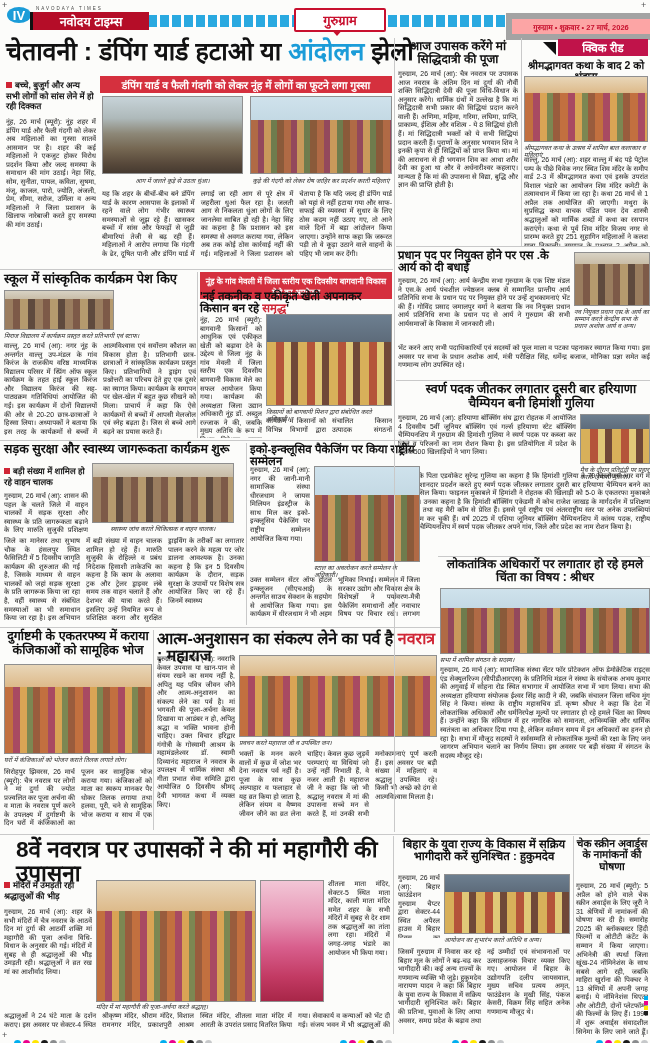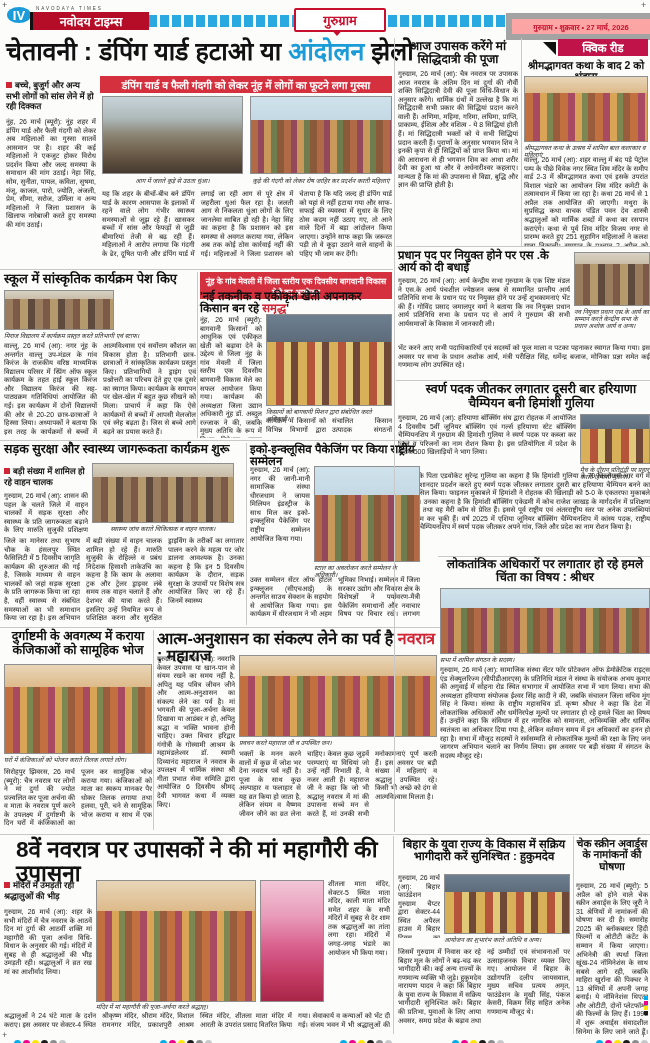--- a/index.html
+++ b/index.html
@@ -116,21 +116,21 @@
 <div class="abs ph ph-indoor" style="left:92px;top:463px;width:142px;height:60px;"></div>
 <div class="abs cap" style="left:92px;top:525px;width:142px;text-align:center;">स्वास्थ्य जांच कराते चिकित्सक व वाहन चालक।</div>
 <div class="abs body-txt cols3" style="left:4px;top:537px;width:240px;height:86px;">जिले का मानेसर तथा सुभाष चौक के हंसलपुर स्थित फैसिलिटी में 5 दिवसीय जागृति कार्यक्रम की शुरुआत की गई है, जिसके माध्यम से वाहन चालकों को जहां सड़क सुरक्षा के प्रति जागरूक किया जा रहा है, वहीं स्वास्थ्य से संबंधित समस्याओं का भी समाधान किया जा रहा है। इस अभियान में बड़ी संख्या में वाहन चालक शामिल हो रहे हैं। मारुति सुजुकी के रोहिल्ले व प्रबंध निदेशक हिसाशी ताकेउचि का कहना है कि काम के अलावा ट्रक और ट्रेलर ड्राइवर लंबे समय तक वाहन चलाते हैं और देशभर की यात्रा करते हैं। इसलिए उन्हें नियमित रूप से प्रशिक्षित करना और सुरक्षित ड्राइविंग के तरीकों का लगातार पालन करने के महत्व पर जोर डालना आवश्यक है। उनका कहना है कि इन 5 दिवसीय कार्यक्रम के दौरान, सड़क सुरक्षा के उपायों पर विशेष सत्र आयोजित किए जा रहे हैं। जिनमें स्वास्थ्य</div>
 
 <div class="abs hl" style="left:250px;top:443px;width:172px;font-size:11.5px;">इको-इन्क्लूसिव पैकेजिंग पर किया राष्ट्रीय सम्मेलन</div>
 <div class="abs body-txt" style="left:250px;top:466px;width:60px;height:106px;">गुरुग्राम, 26 मार्च (आ): नगर की जानी-मानी सामाजिक संस्था धीरजधाम ने जायस मिलियन इंडस्ट्रीज के साथ मिल कर इको-इन्क्लूसिव पैकेजिंग पर राष्ट्रीय सम्मेलन आयोजित किया गया।</div>
 <div class="abs ph ph-crowd" style="left:314px;top:466px;width:106px;height:96px;"></div>
 <div class="abs cap" style="left:314px;top:564px;width:106px;">स्टाल का अवलोकन करते सम्मेलन के अधिकारी।</div>
 <div class="abs body-txt cols2" style="left:250px;top:576px;width:170px;height:48px;">उक्त सम्मेलन सेंटर ऑफ होटल इन्क्लूजन (सीएचआई) के अन्तर्गत साउथ सेक्शन के सहयोग से आयोजित किया गया। इस कार्यक्रम में धीरजधाम ने भी अहम भूमिका निभाई। सम्मेलन में जिला सरकार उद्योग और विकास क्षेत्र के विशेषज्ञों ने पर्यावरण-मैत्री पैकेजिंग समाधानों और नवाचार विषय पर विचार रखे। लगभग 300 से भी अधिक प्रतिनिधियों व स्टाफ एवं अभिभावकों ने सम्मेलन में हिस्सा लिया।</div>
 
-<div class="abs hl" style="left:4px;top:630px;width:148px;font-size:12.5px;text-align:center;">दुर्गाष्टमी के अवगत्ष्य में कराया कंजिकाओं को सामूहिक भोज</div>
+<div class="abs hl" style="left:4px;top:630px;width:148px;font-size:12.5px;text-align:center;">दुर्गाष्टमी के एकतरफ्ष्य में कराया कंजिकाओं को सामूहिक भोज</div>
 <div class="abs ph ph-warm" style="left:4px;top:664px;width:148px;height:90px;"></div>
 <div class="abs cap" style="left:4px;top:756px;width:148px;">घरों में कंजिकाओं को भोजन कराते तिलक लगाते लोग।</div>
 <div class="abs body-txt cols2" style="left:4px;top:768px;width:148px;height:62px;">सिरोहपुर झिवरस, 26 मार्च (ब्यूरो): चैत्र नवरात्र पर लोगों ने मां दुर्गा की ज्योत प्रज्वलित कर पूजा अर्चना की व माता के नवरात्र पूर्ण करने के उपलक्ष्य में दुर्गाष्टमी के दिन घरों में कंजिकाओं का पूजन कर सामूहिक भोज कराया गया। कंजिकाओं को माता का स्वरूप मानकर पैर धोकर तिलक लगाया तथा हलवा, पूरी, चने से सामूहिक भोज कराया व साथ में एक लांगुर को भी भोजन कराया गया।</div>
 
 <div class="abs hl" style="left:157px;top:630px;width:285px;font-size:16px;">
   <span>आत्म-अनुशासन का संकल्प लेने का पर्व है </span><span class="accent-red">नवरात्र</span><span> : महाराज</span>
 </div>
 <div class="abs body-txt" style="left:157px;top:655px;width:78px;height:174px;">गुरुग्राम, 26 मार्च (आ): नवरात्रि केवल उपवास या खान-पान से संयम रखने का समय नहीं है, अपितु यह पवित्र जीवन जीने और आत्म-अनुशासन का संकल्प लेने का पर्व है। मां भगवती की पूजा-अर्चना केवल दिखावा या आडंबर न हो, अपितु श्रद्धा व भक्ति भावना होनी चाहिए। उक्त विचार हरिद्वार गंगोत्री के गोस्वामी आश्रम के महामंडलेश्वर डॉ. स्वामी दिव्यानंद महाराज ने नवरात्र के उपलक्ष्य में धार्मिक संस्था श्री गीता प्रभात सेवा समिति द्वारा आयोजित 6 दिवसीय श्रीमद् देवी भागवत कथा में व्यक्त किए।</div>
 <div class="abs ph ph-warm" style="left:239px;top:655px;width:198px;height:82px;"></div>
 <div class="abs cap" style="left:239px;top:739px;width:198px;">प्रवचन करते महाराज जी व उपस्थित जन।</div>

